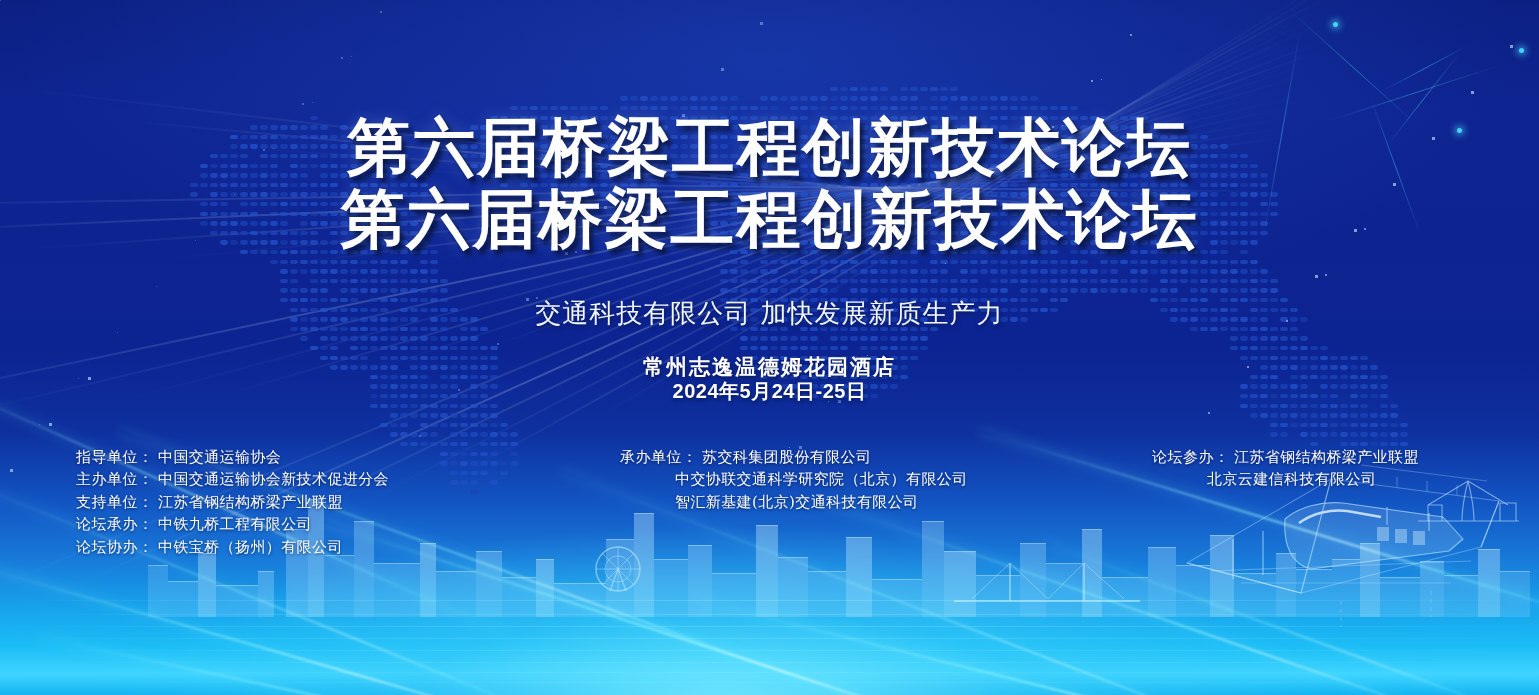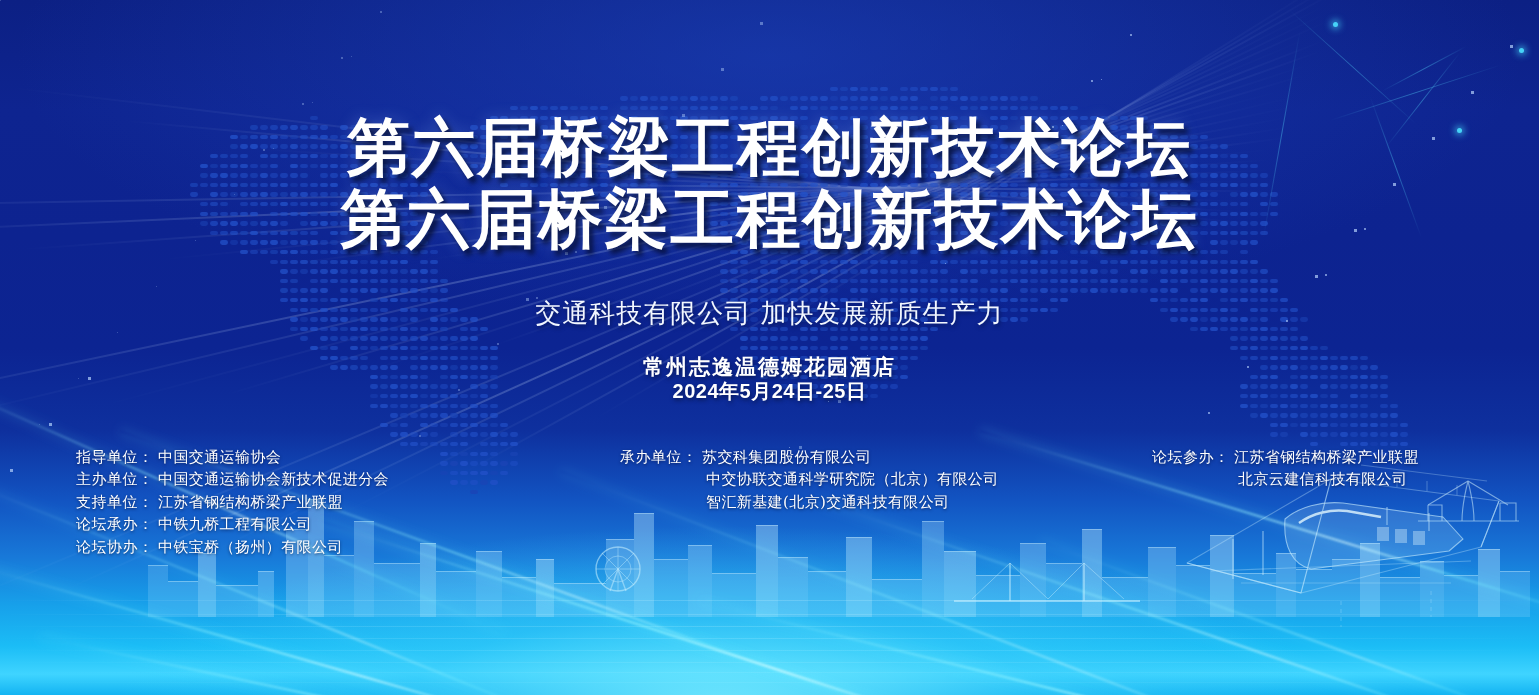--- a/index.html
+++ b/index.html
@@ -141,21 +141,21 @@
     display:flex;
     font-family:"DejaVu Serif","Liberation Serif",serif;
     font-size:15px;
     line-height:22.4px;
     color:#ffffff;
     white-space:nowrap;
     text-shadow:0 1px 3px rgba(5,18,60,.75);
   }
   .slabel{min-width:82px;letter-spacing:.5px;}
   .sval{letter-spacing:.4px;}
-  .sval.indent{margin-left:86px;}
+  .sval.indent{margin-left:55px;}
 </style>
 </head>
 <body>
 
 <div id="banner">
 
   <div class="layer rays" id="rays">
       <div class="ray" style="left: 1360px; top: -40px; width: 760px; transform: rotate(148deg); opacity: 0.25;"></div>
       <div class="ray" style="left: 1356px; top: -29px; width: 890px; transform: rotate(149.55deg); opacity: 0.43;"></div>
       <div class="ray" style="left: 1352px; top: -18px; width: 1020px; transform: rotate(151.1deg); opacity: 0.61;"></div>

